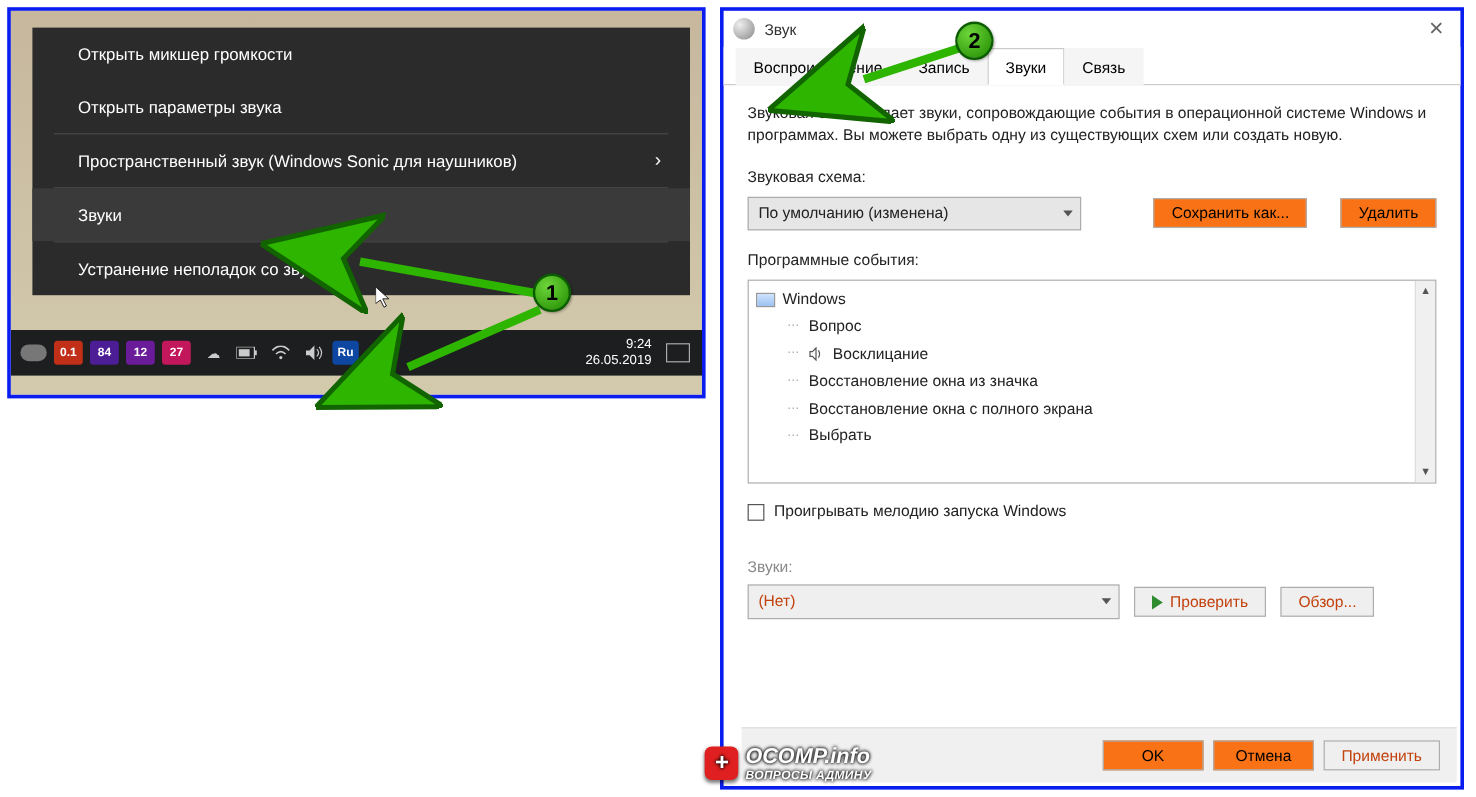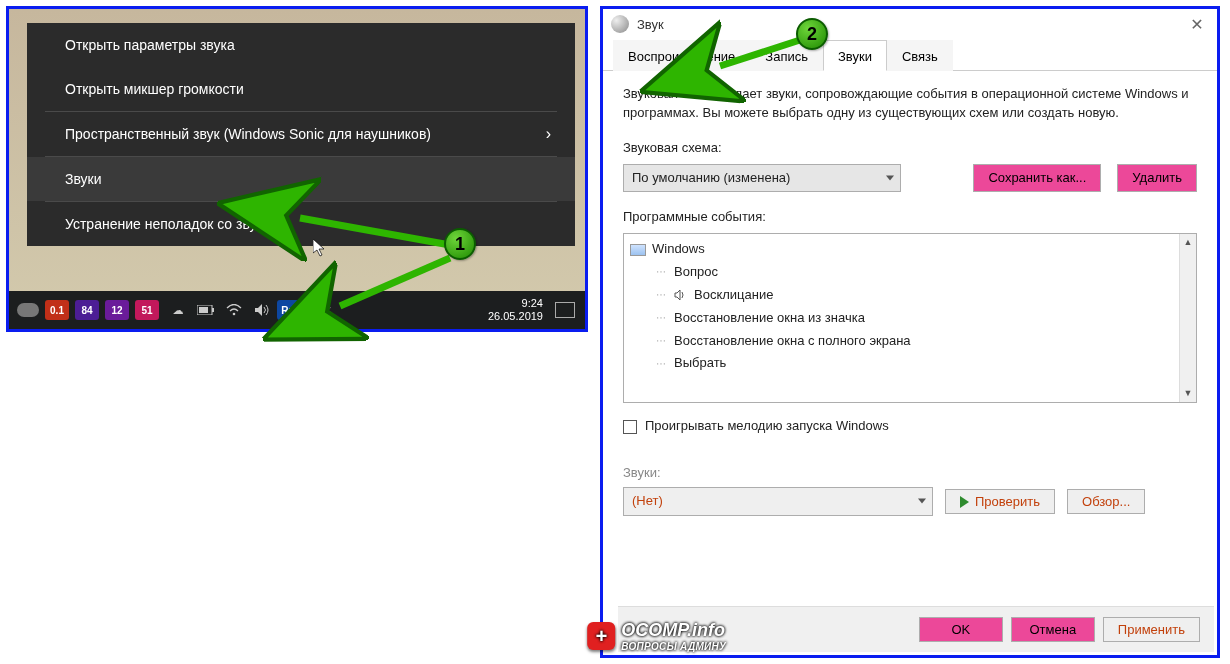--- a/index.html
+++ b/index.html
@@ -51,21 +51,21 @@
     left: 304px;
     top: 230px;
     color: #fff;
     font-size: 16px;
     pointer-events: none;
   }
   .taskbar {
     position: absolute;
     left: 0;
     right: 0;
-    bottom: 0;
+    bottom: 16px;
     height: 38px;
     background: #1c1e1f;
     display: flex;
     align-items: center;
     color: #fff;
     font-size: 11px;
   }
   .tb-eye { width: 22px; height: 14px; background:#777; border-radius:7px; margin-left:8px; }
   .tb-badge {
     width: 24px; height: 20px;
@@ -115,38 +115,38 @@
     top:1px;
     background:#f5f5f5;
     margin-right:0;
   }
   .tab.active {
     background:#fff;
     border-color:#ccc;
     border-bottom:1px solid #fff;
   }
   .dlg-body { padding:14px 20px 0; color:#222; font-size:13px; line-height:1.45;}
-  .scheme-row { display:flex; gap:16px; margin-top:6px;}
+  .scheme-row { display:flex; align-items:center; gap:28px; margin-top:6px;}
   .combo {
     border:1px solid #adadad;
     background:#e6e6e6;
     padding:4px 20px 4px 8px;
     font-size:13px;
     position:relative;
     min-width:240px;
   }
   .combo::after {
     content:"";
     position:absolute; right:6px; top:50%;
     border-left:4px solid transparent; border-right:4px solid transparent;
     border-top:5px solid #555; transform:translateY(-50%);
   }
   .btn {
     border:1px solid #adadad;
-    background:#ec4899;
+    background:#f97316;
     padding:4px 14px;
     font-size:13px;
   }
   .events-box {
     border:1px solid #adadad;
     height:170px;
     margin-top:6px;
     background:#fff;
     position:relative;
     overflow:hidden;
@@ -215,22 +215,22 @@
     box-shadow: 0 2px 3px rgba(0,0,0,0.5);
   }
   .wm-sub { font-size:10px; letter-spacing:0.3px; }
   .lbl { color:#888; font-size:13px; }
 </style>
 </head>
 <body>
 
 <div class="panel-left">
   <div class="context-menu">
+    <div class="cm-item">Открыть микшер громкости</div>
     <div class="cm-item">Открыть параметры звука</div>
-    <div class="cm-item">Открыть микшер громкости</div>
     <div class="cm-sep"></div>
     <div class="cm-item">
       <span>Пространственный звук (Windows Sonic для наушников)</span>
       <span class="cm-chevron">›</span>
     </div>
     <div class="cm-sep"></div>
     <div class="cm-item hover">Звуки</div>
     <div class="cm-sep"></div>
     <div class="cm-item">Устранение неполадок со звуком</div>
   </div>
@@ -238,21 +238,21 @@
     <svg width="14" height="18" viewBox="0 0 14 18">
         <path d="M0 0 L0 14 L4 11 L7 17 L9 16 L6 10 L11 10 Z" fill="#fff" stroke="#000" stroke-width="0.7"></path>
       </svg>
   </span>
 
   <div class="taskbar">
     <span class="tb-eye"></span>
     <span class="tb-badge bg-red">0.1</span>
     <span class="tb-badge bg-blue">84</span>
     <span class="tb-badge bg-purple">12</span>
-    <span class="tb-badge bg-pink">51</span>
+    <span class="tb-badge bg-pink">27</span>
     <span class="tb-ico">☁</span>
     <span class="tb-ico">
       <svg width="18" height="10" viewBox="0 0 18 10">
           <rect x="0" y="0" width="15" height="10" fill="none" stroke="#ccc"></rect>
           <rect x="15" y="3" width="2" height="4" fill="#ccc"></rect>
           <rect x="2" y="2" width="9" height="6" fill="#ccc"></rect>
         </svg>
     </span>
     <span class="tb-ico">
       <svg width="16" height="12" viewBox="0 0 16 12">

